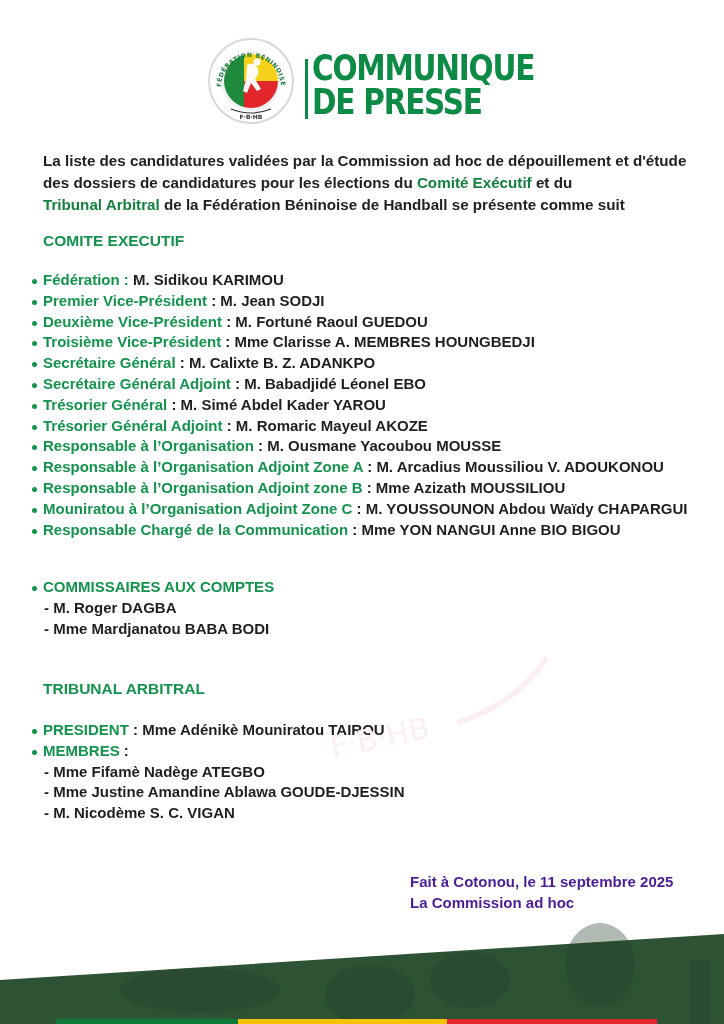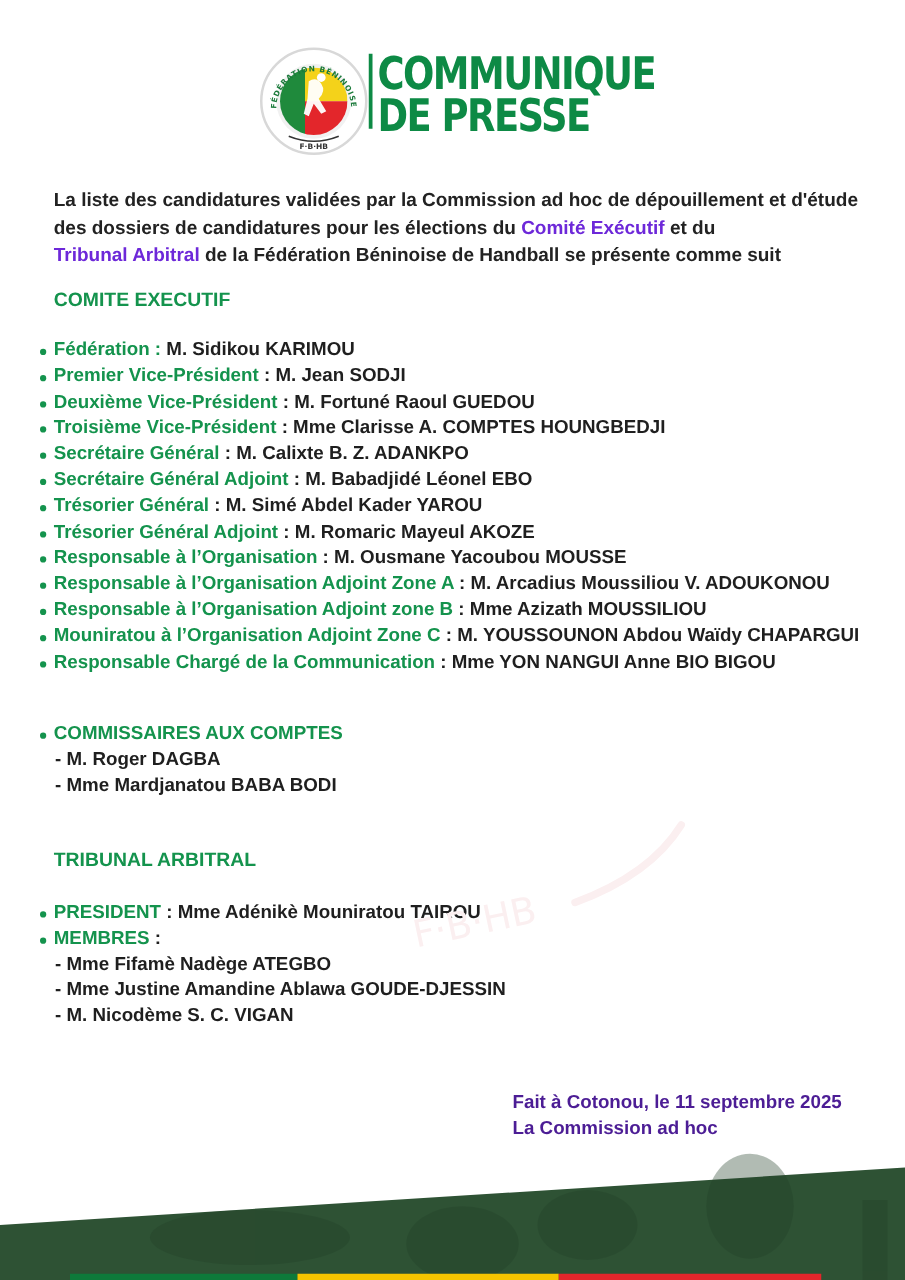--- a/index.html
+++ b/index.html
@@ -2,27 +2,27 @@
 <html><head>
 <meta charset="utf-8">
 <style>
   * { margin:0; padding:0; box-sizing:border-box; }
   html, body { width:724px; height:1024px; background:#ffffff; overflow:hidden; }
   body { position:relative; font-family:"Liberation Sans", "DejaVu Sans", sans-serif; color:#1a1a1a; }
 
   .header { position:absolute; left:207px; top:36px; height:90px; display:flex; align-items:center; }
   .logo { width:88px; height:88px; position:relative; }
   .logo svg { width:88px; height:88px; display:block; }
-  .title-block { display:flex; align-items:flex-start; height:76px; }
+  .title-block { margin-left:10px; display:flex; align-items:flex-end; height:76px; }
   .title-bar { width:3px; height:60px; background:#0d8a45; margin-right:4px; }
   .title-text { color:#0d8a45; font-family:"DejaVu Sans", sans-serif; font-weight:bold; font-size:36px; line-height:34px; letter-spacing:-1.5px; transform:scaleX(0.82); transform-origin:left center; }
   .title-text div { white-space:nowrap; }
 
   .intro { position:absolute; left:43px; top:150px; width:650px; font-size:15.2px; line-height:22px; font-weight:bold; color:#222; }
-  .green { color:#6d28d9; }
+  .green { color:#15803d; }
 
   .section-title { position:absolute; left:43px; font-size:15.5px; font-weight:bold; color:#14934d; }
 
   .list { position:absolute; left:30px; width:660px; font-size:15px; font-weight:bold; color:#1f1f1f; }
   .li { position:relative; padding-left:13px; line-height:20.8px; }
   .li .bullet { position:absolute; left:2px; top:9px; width:5px; height:5px; border-radius:50%; background:#14934d; }
   .li .role { color:#14934d; }
   .li.justify { text-align:justify; text-align-last:left; }
   .sub { padding-left:14px; line-height:20.8px; font-size:15px; font-weight:bold; color:#1f1f1f; }
 
@@ -69,21 +69,21 @@
 </div>
 
 <div class="intro"><span>La liste  des candidatures validées par la Commission ad hoc de dépouillement et d'étude des dossiers de candidatures pour les  élections du </span><span class="green">Comité Exécutif</span><span> et du </span><br><span class="green">Tribunal Arbitral</span><span> de la Fédération Béninoise de Handball se présente comme suit</span></div>
 
 <div class="section-title" style="top:232px;text-align:right;">COMITE EXECUTIF</div>
 
 <div class="list" style="top:270px;" id="ce-list">
     <div class="li"><span class="bullet"></span><span class="role">Fédération :</span><span> M. Sidikou KARIMOU</span></div>
     <div class="li"><span class="bullet"></span><span class="role">Premier Vice-Président</span><span> : M. Jean SODJI</span></div>
     <div class="li"><span class="bullet"></span><span class="role">Deuxième Vice-Président</span><span> : M. Fortuné Raoul GUEDOU</span></div>
-    <div class="li"><span class="bullet"></span><span class="role">Troisième Vice-Président</span><span> : Mme Clarisse A. COMPTES HOUNGBEDJI</span></div>
+    <div class="li"><span class="bullet"></span><span class="role">Troisième Vice-Président</span><span> : Mme Clarisse A. MEMBRES HOUNGBEDJI</span></div>
     <div class="li"><span class="bullet"></span><span class="role">Secrétaire Général</span><span> : M. Calixte B. Z. ADANKPO</span></div>
     <div class="li"><span class="bullet"></span><span class="role">Secrétaire Général Adjoint</span><span> : M. Babadjidé Léonel EBO</span></div>
     <div class="li"><span class="bullet"></span><span class="role">Trésorier Général</span><span> : M. Simé Abdel Kader YAROU</span></div>
     <div class="li"><span class="bullet"></span><span class="role">Trésorier Général Adjoint</span><span> : M. Romaric Mayeul AKOZE</span></div>
     <div class="li"><span class="bullet"></span><span class="role">Responsable à l’Organisation</span><span> : M. Ousmane Yacoubou MOUSSE</span></div>
     <div class="li"><span class="bullet"></span><span class="role">Responsable à l’Organisation Adjoint Zone A</span><span> : M. Arcadius Moussiliou V. ADOUKONOU</span></div>
     <div class="li"><span class="bullet"></span><span class="role">Responsable à l’Organisation Adjoint zone B</span><span> : Mme Azizath MOUSSILIOU</span></div>
     <div class="li justify"><span class="bullet"></span><span class="role">Mouniratou à l’Organisation Adjoint Zone C</span><span> : M. YOUSSOUNON Abdou Waïdy CHAPARGUI</span></div>
     <div class="li"><span class="bullet"></span><span class="role">Responsable Chargé de la Communication</span><span> :  Mme YON NANGUI Anne BIO BIGOU</span></div>
   </div>

